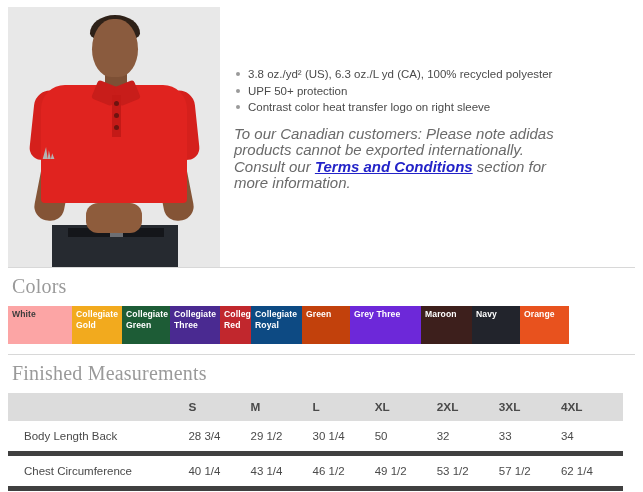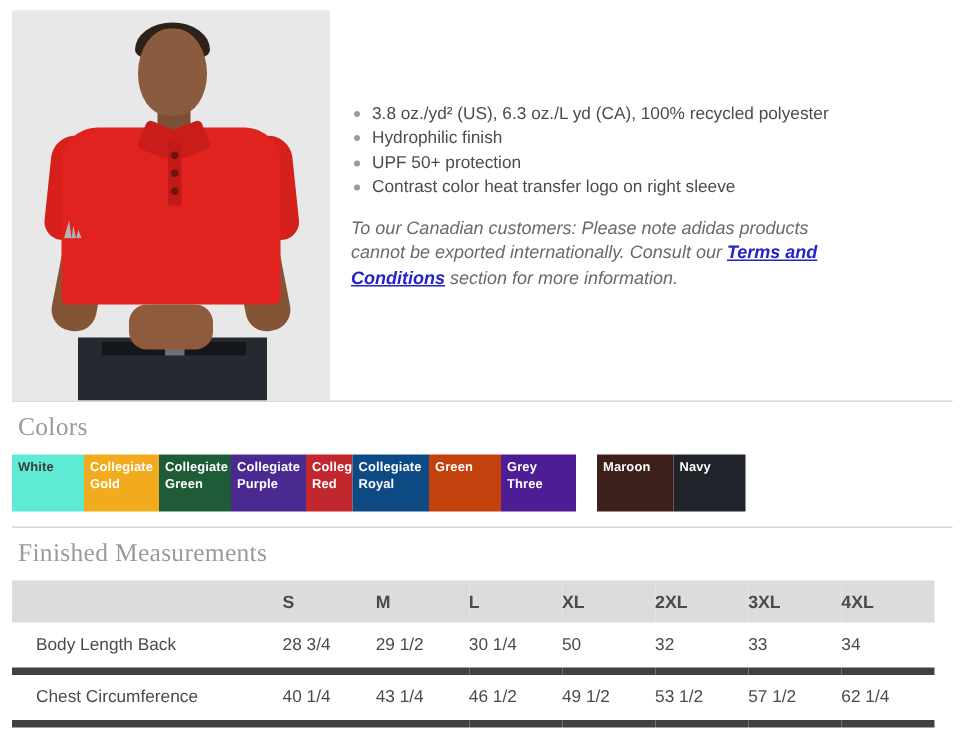--- a/index.html
+++ b/index.html
@@ -131,21 +131,21 @@
     left: 2px;
     top: 6px;
     width: 4px;
     height: 4px;
     border-radius: 50%;
     background: #9a9a9a;
   }
 
   .canada-note {
     margin-top: 10px;
-    font-size: 12px;
+    font-size: 15px;
     line-height: 16.4px;
     font-style: italic;
     color: #6a6a6a;
     max-width: 330px;
   }
   .canada-note a,
   .canada-note .tc-link {
     color: #2323c8;
     text-decoration: underline;
     font-style: italic;
@@ -157,21 +157,21 @@
   .section {
     margin: 0;
     padding: 0 8px;
   }
   .section-rule {
     border-top: 1px solid #d8d8d8;
     margin: 0 8px;
   }
   .section-title {
     font-family: "Liberation Serif", serif;
-    font-size: 17px;
+    font-size: 20px;
     color: #9a9a9a;
     padding: 7px 0 8px 4px;
     letter-spacing: 0.2px;
   }
 
   
   .swatch-row {
     display: flex;
     margin: 0 0 0 8px;
     height: 38px;
@@ -255,71 +255,70 @@
   </div>
 
   <div class="spec-col">
     <ul class="spec-list">
       <li>
         <span class="bullet-dot"></span>
         <span>3.8 oz./yd² (US), 6.3 oz./L yd (CA), 100% recycled polyester</span>
       </li>
       <li>
         <span class="bullet-dot"></span>
-        <span>Hydrophilic finish</span>
-      </li>
-      <li>
-        <span class="bullet-dot"></span>
         <span>UPF 50+ protection</span>
       </li>
       <li>
         <span class="bullet-dot"></span>
         <span>Contrast color heat transfer logo on right sleeve</span>
       </li>
     </ul>
 
     <p class="canada-note"><span>To our Canadian customers: Please note adidas products cannot be exported internationally. Consult our </span><span class="tc-link">Terms and Conditions</span><span> section for more information.</span></p>
   </div>
 </div>
 
 <div class="section-rule"></div>
 <div class="section">
   <div class="section-title">Colors</div>
 </div>
 
 <div class="swatch-row">
-  <div class="swatch" style="width:48px;background:#5eead4;">
+  <div class="swatch" style="width:64px;background:#fca5a5;">
     <span class="swatch-label" style="color:#3d3d3d;">White</span>
   </div>
   <div class="swatch" style="width:50px;background:#f2aa1e;">
     <span class="swatch-label" style="color:#ffffff;">Collegiate Gold</span>
   </div>
   <div class="swatch" style="width:48px;background:#1d5c36;">
     <span class="swatch-label" style="color:#ffffff;">Collegiate Green</span>
   </div>
   <div class="swatch" style="width:50px;background:#4a2a91;">
-    <span class="swatch-label" style="color:#ffffff;">Collegiate Purple</span>
+    <span class="swatch-label" style="color:#ffffff;">Collegiate Three</span>
   </div>
   <div class="swatch" style="width:31px;background:#c1272d;">
     <span class="swatch-label" style="color:#ffffff;">Collegiate Red</span>
   </div>
   <div class="swatch" style="width:51px;background:#0d4a83;">
     <span class="swatch-label" style="color:#ffffff;">Collegiate Royal</span>
   </div>
   <div class="swatch" style="width:48px;background:#c2410c;">
     <span class="swatch-label" style="color:#ffffff;">Green</span>
   </div>
-  <div class="swatch" style="width:50px;background:#4c1d95;">
+  <div class="swatch" style="width:71px;background:#6d28d9;">
     <span class="swatch-label" style="color:#ffffff;">Grey Three</span>
   </div>
-  <div class="swatch" style="width:51px;background:#3d1f1c;margin-left:14px;">
+  <div class="swatch" style="width:51px;background:#3d1f1c;">
     <span class="swatch-label" style="color:#ffffff;">Maroon</span>
   </div>
   <div class="swatch" style="width:48px;background:#22242c;">
     <span class="swatch-label" style="color:#ffffff;">Navy</span>
+  </div>
+  <div class="swatch" style="width:49px;background:#e8521e;">
+    <span class="swatch-label" style="color:#ffffff;">Orange</span>
   </div>
 </div>
 
 <div class="section-rule" style="margin-top:10px;"></div>
 <div class="section">
   <div class="section-title">Finished Measurements</div>
 </div>
 
 <table class="meas">
   <thead>

